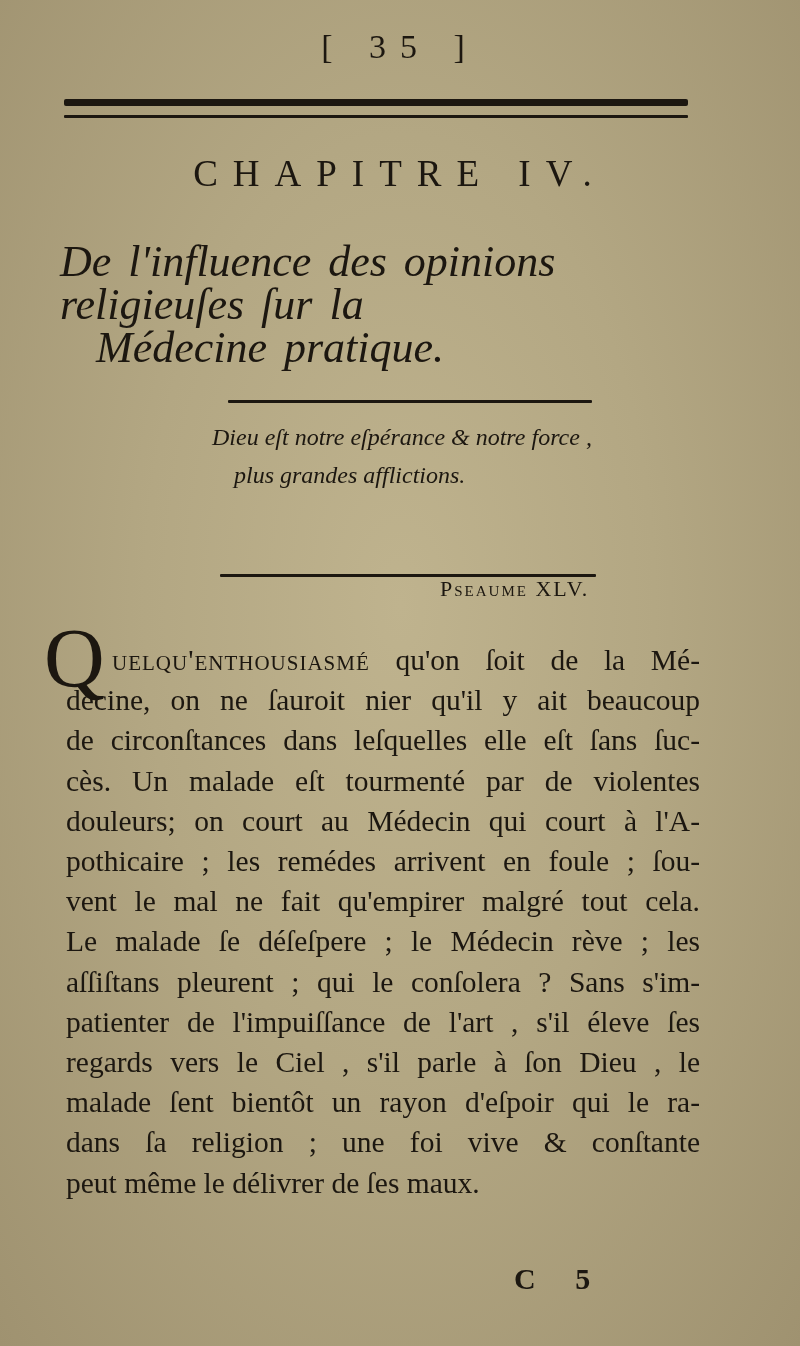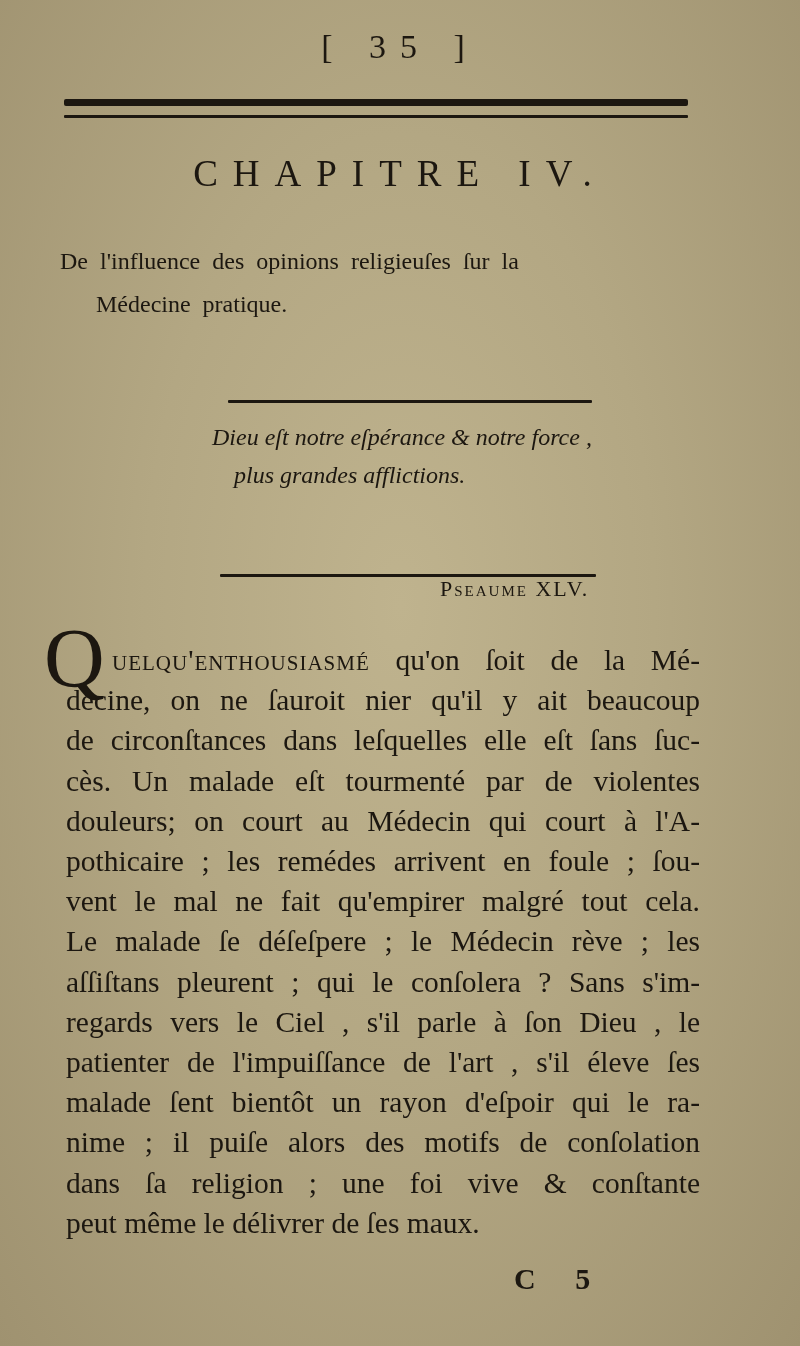--- a/index.html
+++ b/index.html
@@ -48,21 +48,22 @@
       top: 152px;
       text-align: center;
       font-size: 37px;
       letter-spacing: 15px;
     }
     .subtitle {
       position: absolute;
       left: 60px;
       width: 640px;
       top: 240px;
-      font-size: 24px;
+      font-style: italic;
+      font-size: 44px;
       line-height: 43px;
       word-spacing: 6px;
     }
     .subtitle .line2 {
       display: block;
       padding-left: 36px;
     }
     .rule-single {
       position: absolute;
       height: 3px;
@@ -166,23 +167,22 @@
   <div class="body-text">
     <span class="line first-line"><span class="opening-caps">uelqu'enthousiasmé</span><span> qu'on ſoit de la Mé-</span></span>
     <span class="line">decine, on ne ſauroit nier qu'il y ait beaucoup</span>
     <span class="line">de circonſtances dans leſquelles elle eſt ſans ſuc-</span>
     <span class="line">cès. Un malade eſt tourmenté par de violentes</span>
     <span class="line">douleurs; on court au Médecin qui court à l'A-</span>
     <span class="line">pothicaire ; les remédes arrivent en foule ; ſou-</span>
     <span class="line">vent le mal ne fait qu'empirer malgré tout cela.</span>
     <span class="line">Le malade ſe déſeſpere ; le Médecin rève ; les</span>
     <span class="line">aſſiſtans pleurent ; qui le conſolera ? Sans s'im-</span>
+    <span class="line">patienter de l'impuiſſance de l'art , s'il éleve ſes</span>
     <span class="line">regards vers le Ciel , s'il parle à ſon Dieu , le</span>
-    <span class="line">patienter de l'impuiſſance de l'art , s'il éleve ſes</span>
     <span class="line">malade ſent bientôt un rayon d'eſpoir qui le ra-</span>
-    <span class="line">nime ; il puiſe alors des motifs de conſolation</span>
     <span class="line">dans ſa religion ; une foi vive &amp; conſtante</span>
     <span class="line last">peut même le délivrer de ſes maux.</span>
   </div>
 
   <div class="signature">C 5</div>
 
 </div>
 
 </body></html>

